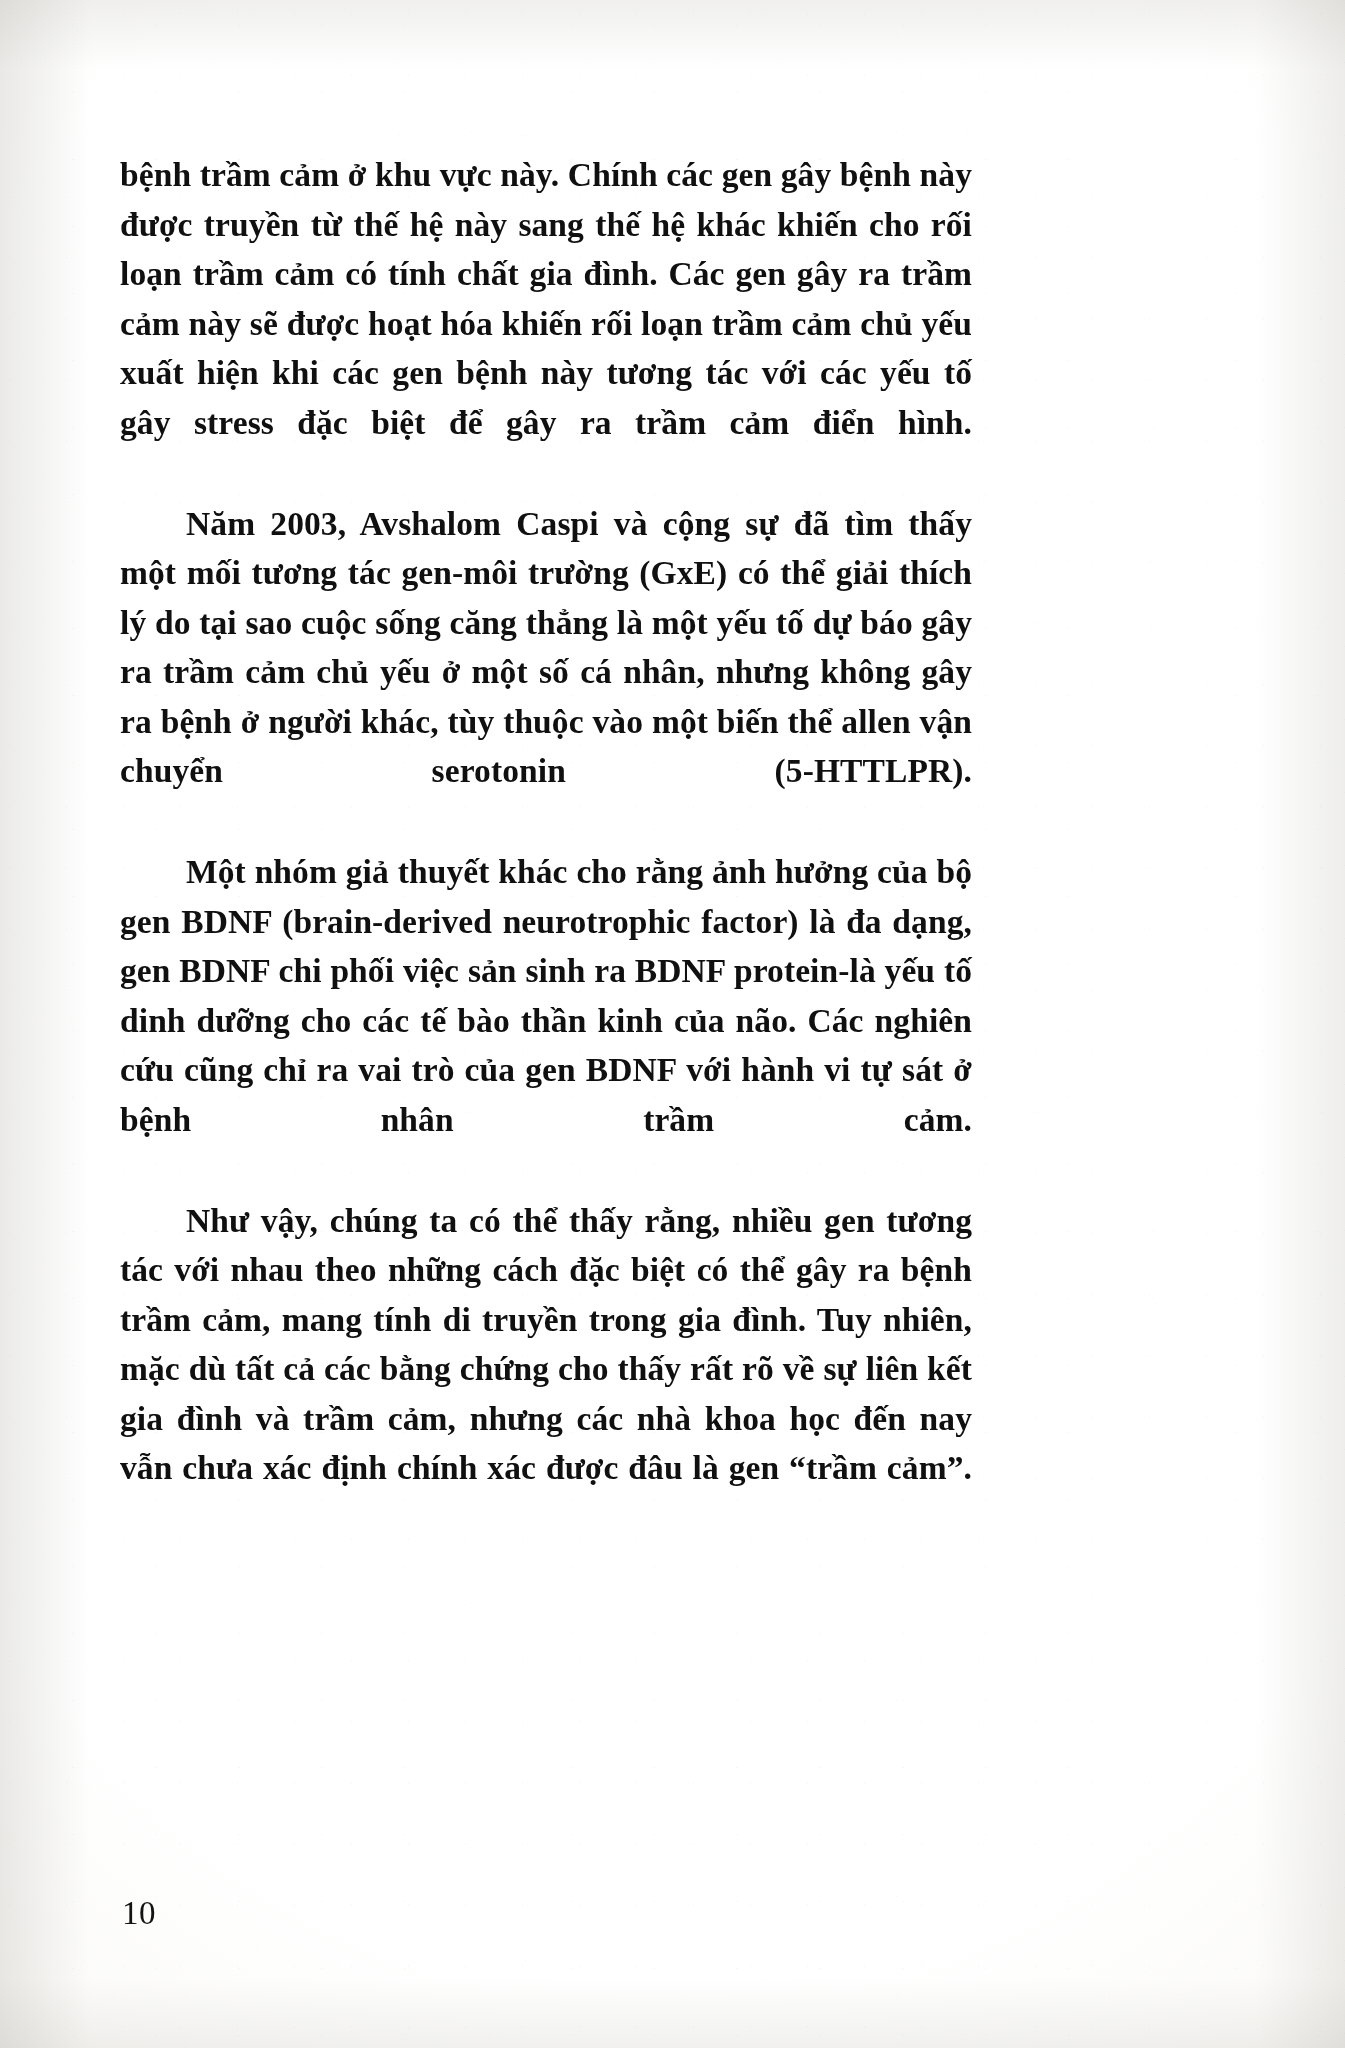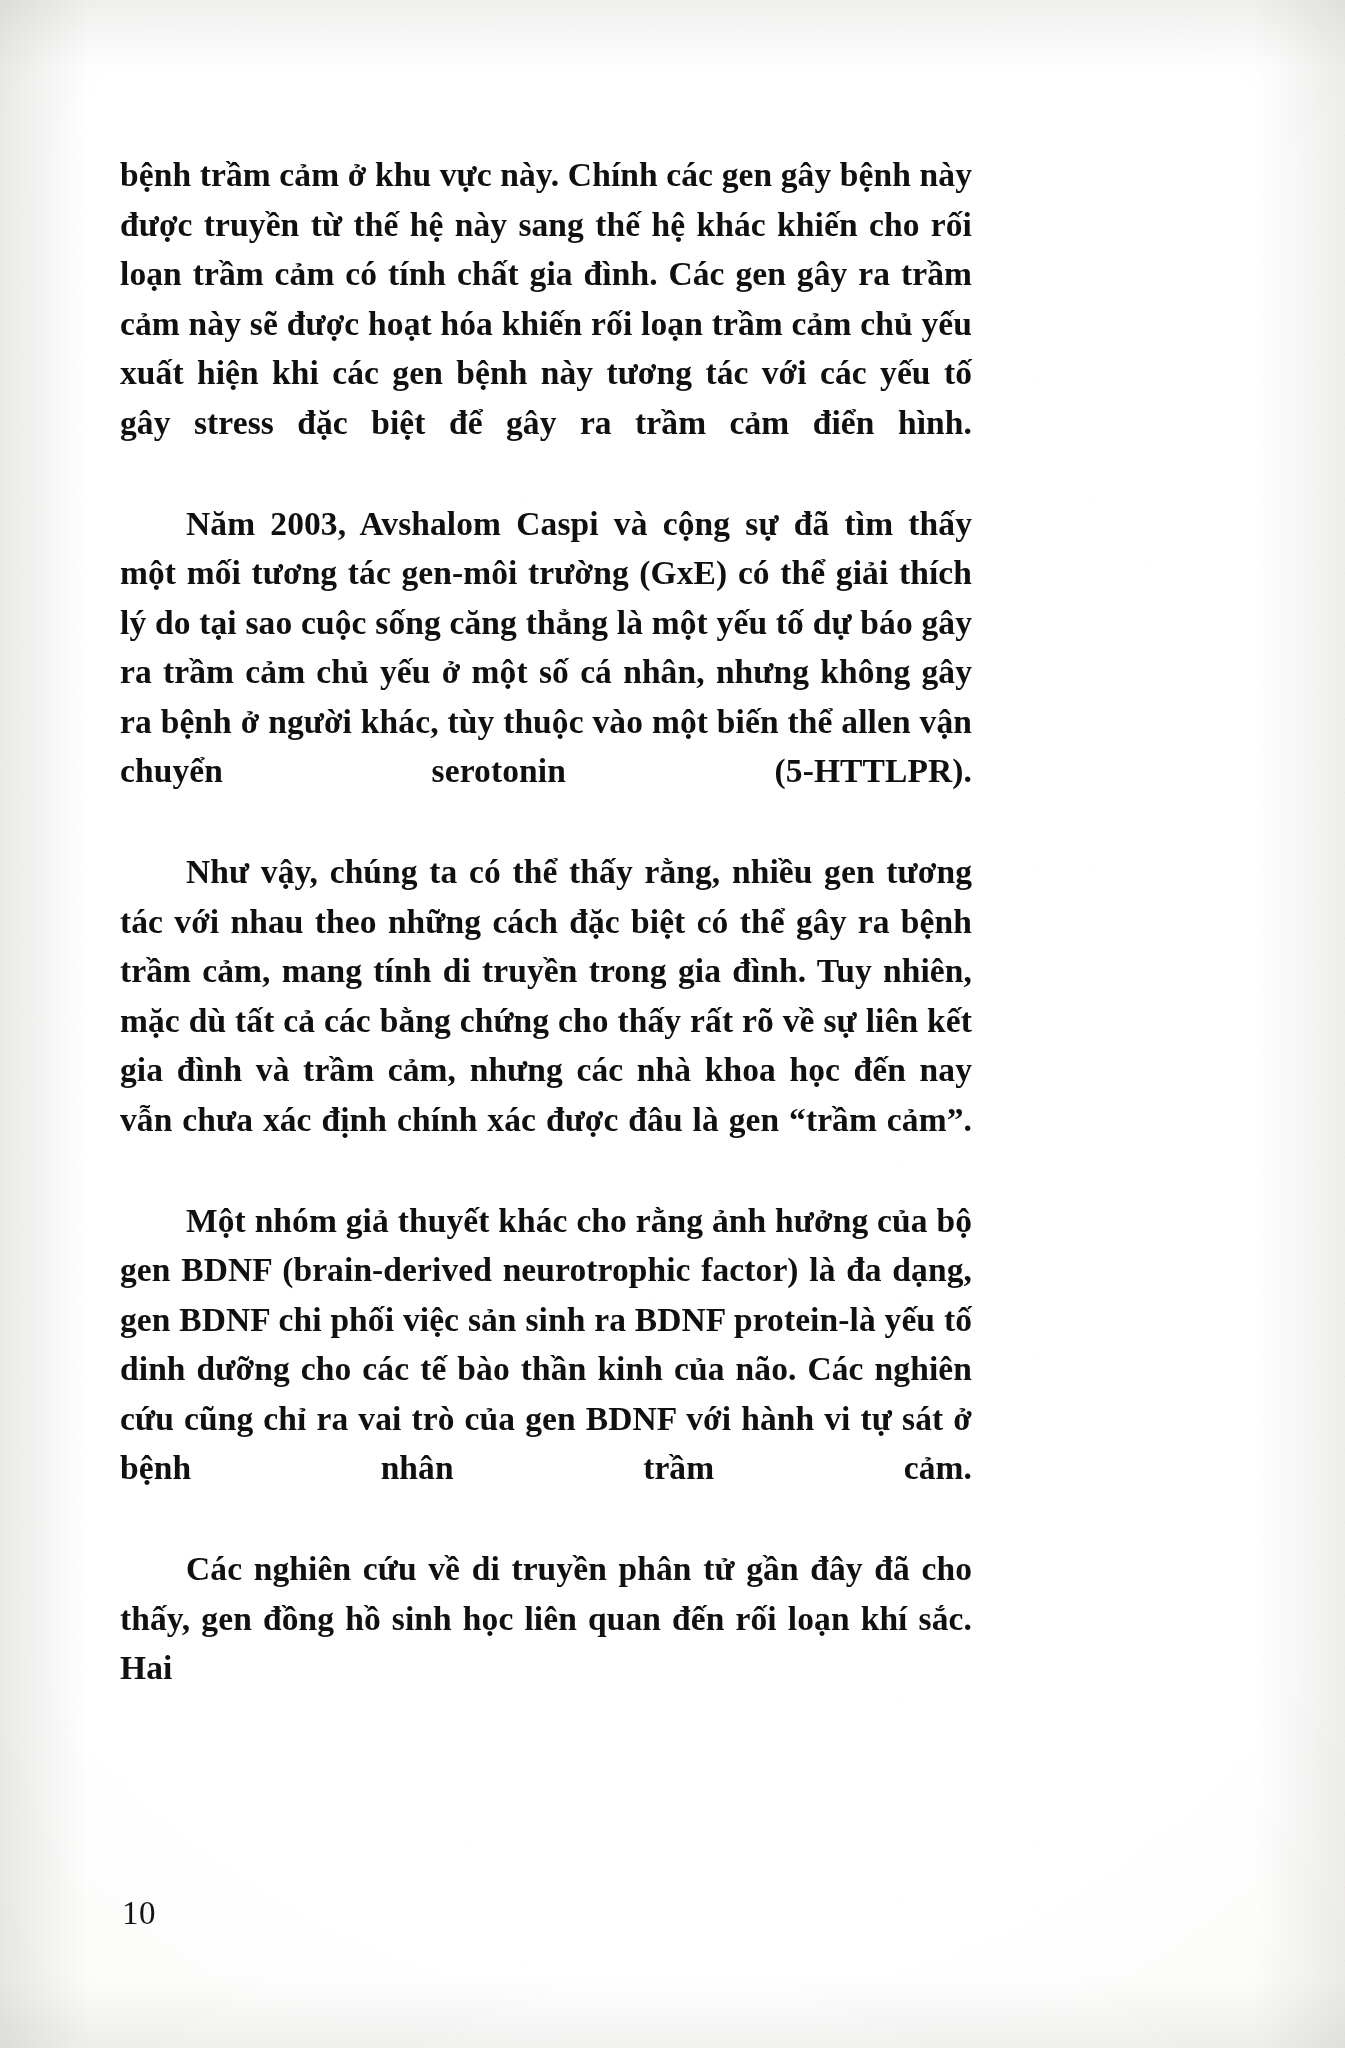--- a/index.html
+++ b/index.html
@@ -103,22 +103,21 @@
 <div id="page">
 
   <div id="scan-shading-left"></div>
   <div id="scan-shading-right"></div>
   <div id="scan-shading-top"></div>
   <div id="scan-shading-bottom"></div>
 
   <div id="text-block">
     <p class="para">bệnh trầm cảm ở khu vực này. Chính các gen gây bệnh này được truyền từ thế hệ này sang thế hệ khác khiến cho rối loạn trầm cảm có tính chất gia đình. Các gen gây ra trầm cảm này sẽ được hoạt hóa khiến rối loạn trầm cảm chủ yếu xuất hiện khi các gen bệnh này tương tác với các yếu tố gây stress đặc biệt để gây ra trầm cảm điển hình.</p>
     <p class="para indent">Năm 2003, Avshalom Caspi và cộng sự đã tìm thấy một mối tương tác gen-môi trường (GxE) có thể giải thích lý do tại sao cuộc sống căng thẳng là một yếu tố dự báo gây ra trầm cảm chủ yếu ở một số cá nhân, nhưng không gây ra bệnh ở người khác, tùy thuộc vào một biến thể allen vận chuyển serotonin (5-HTTLPR).</p>
+    <p class="para indent">Một nhóm giả thuyết khác cho rằng ảnh hưởng của bộ gen BDNF (brain-derived neurotrophic factor) là đa dạng, gen BDNF chi phối việc sản sinh ra BDNF protein-là yếu tố dinh dưỡng cho các tế bào thần kinh của não. Các nghiên cứu cũng chỉ ra vai trò của gen BDNF với hành vi tự sát ở bệnh nhân trầm cảm.</p>
     <p class="para indent">Như vậy, chúng ta có thể thấy rằng, nhiều gen tương tác với nhau theo những cách đặc biệt có thể gây ra bệnh trầm cảm, mang tính di truyền trong gia đình. Tuy nhiên, mặc dù tất cả các bằng chứng cho thấy rất rõ về sự liên kết gia đình và trầm cảm, nhưng các nhà khoa học đến nay vẫn chưa xác định chính xác được đâu là gen “trầm cảm”.</p>
-    <p class="para indent">Một nhóm giả thuyết khác cho rằng ảnh hưởng của bộ gen BDNF (brain-derived neurotrophic factor) là đa dạng, gen BDNF chi phối việc sản sinh ra BDNF protein-là yếu tố dinh dưỡng cho các tế bào thần kinh của não. Các nghiên cứu cũng chỉ ra vai trò của gen BDNF với hành vi tự sát ở bệnh nhân trầm cảm.</p>
-    <p class="para indent">Các nghiên cứu về di truyền phân tử gần đây đã cho thấy, gen đồng hồ sinh học liên quan đến rối loạn khí sắc. Hai</p>
   </div>
 
   <div id="page-number">10</div>
 
   <div id="scan-noise"></div>
 
 </div>
 
 </body></html>

